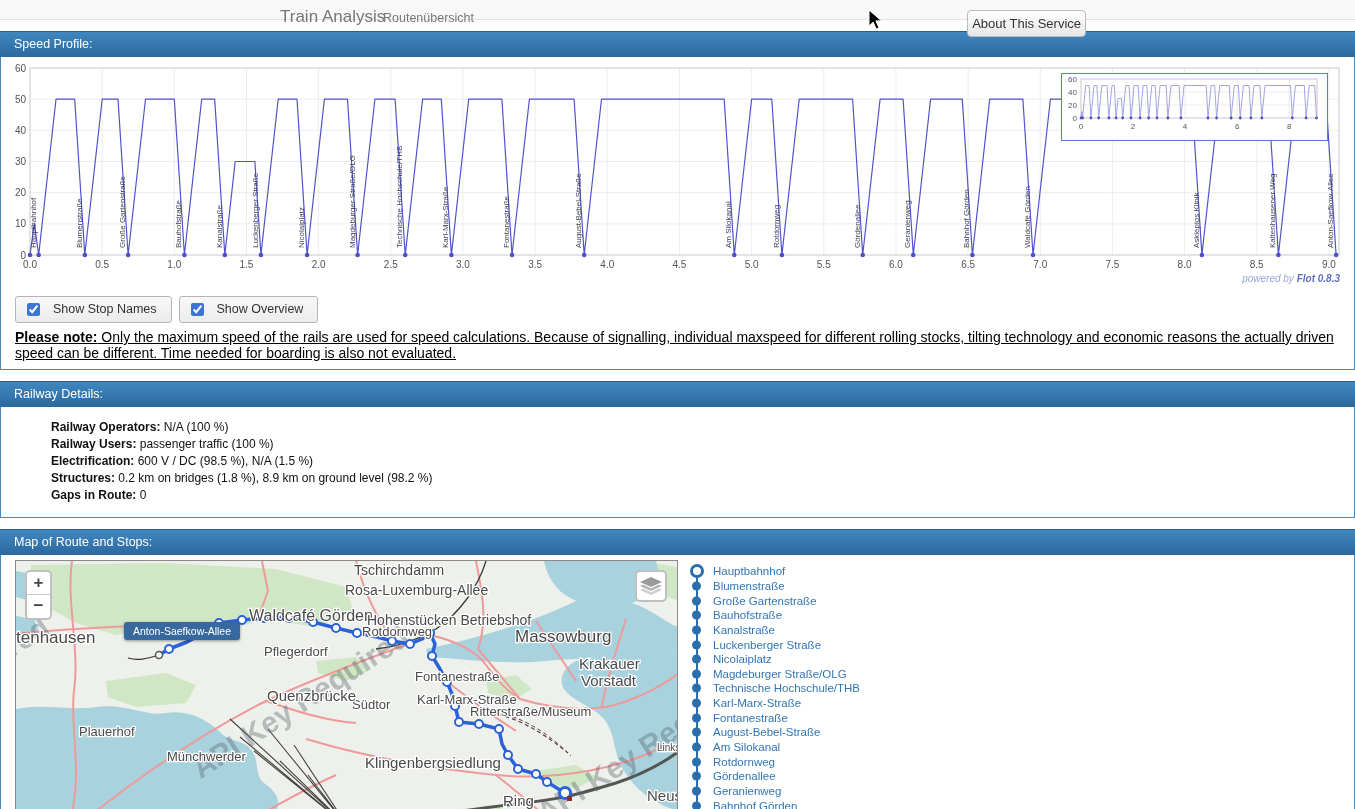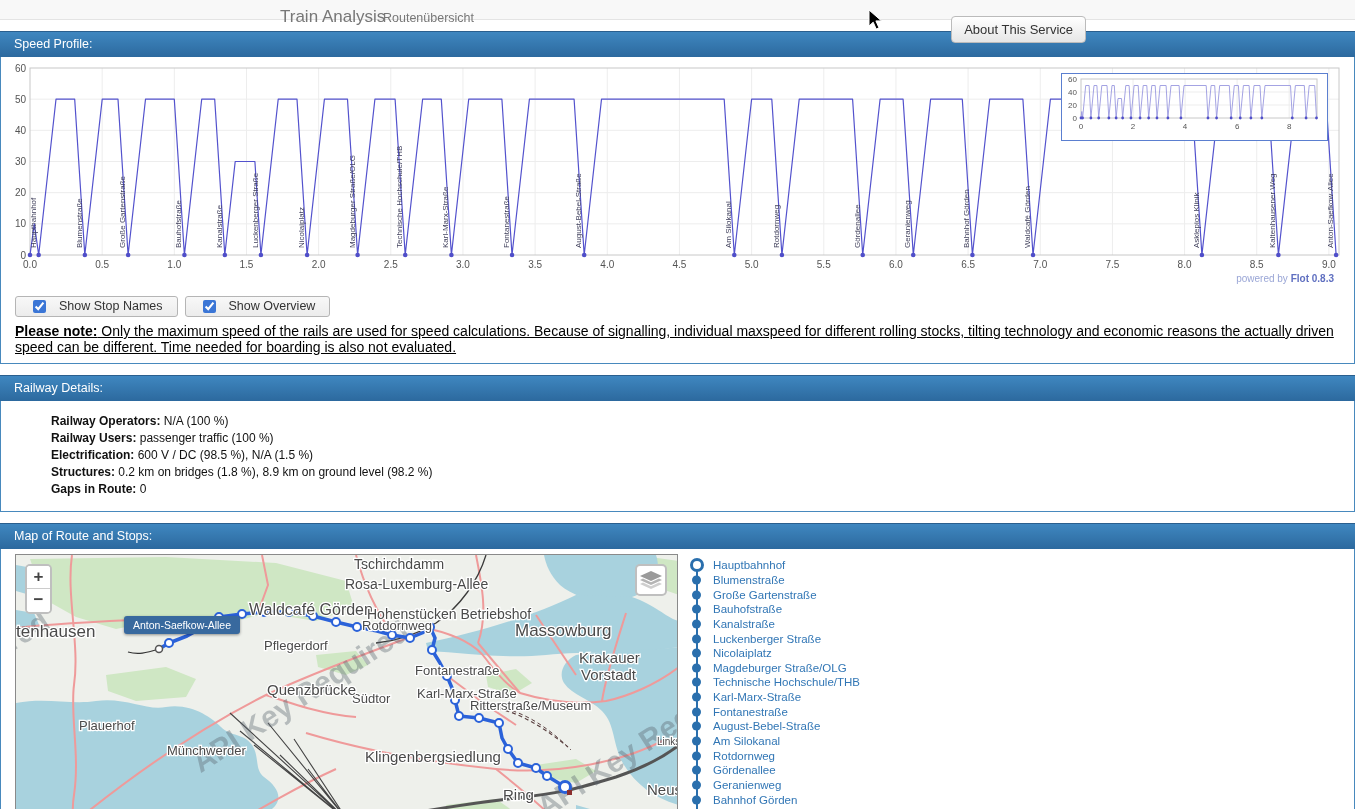--- a/index.html
+++ b/index.html
@@ -3,39 +3,39 @@
 <meta charset="utf-8">
 <style>
   * { margin:0; padding:0; box-sizing:border-box; }
   html,body { width:1355px; height:809px; overflow:hidden; background:#fff;
               font-family:"Liberation Sans", sans-serif; }
 
   
   .topnav { position:relative; height:20px; background:#f8f8f8; border-bottom:1px solid #e4e4e4; }
   .brand { position:absolute; left:280px; top:7px; font-size:17px; color:#777; text-decoration:none; }
   .navlink { position:absolute; left:383px; top:11px; font-size:12.5px; color:#777; text-decoration:none; }
-  .about-btn { position:absolute; right:269px; top:16px; font-size:13px; color:#333;
+  .about-btn { position:absolute; right:269px; top:10px; font-size:13px; color:#333;
                background:linear-gradient(#ffffff,#e6e6e6); border:1px solid #bbb; border-radius:4px;
-               padding:5px 12px; cursor:pointer; font-family:inherit; }
+               padding:5px 4px; cursor:pointer; font-family:inherit; }
   .cursor { position:absolute; left:868px; top:9px; }
 
   
   section { margin-top:11px; }
   .sec-header { background:linear-gradient(#3f87c0,#2c699e); color:#fff; font-size:12.5px;
                 padding:5px 14px 6px; border-top:1px solid #2a5f8e; }
   .sec-body { border:1px solid #4889bd; border-top:none; background:#fff; }
 
   
   .chart-body { padding:6px 0 8px 14px; }
   .chart-wrap { position:relative; width:1327px; }
   .overview { position:absolute; right:14px; top:10px; background:#fff; border:1px solid #5b7fd0; padding:2px 3px; }
-  .powered { position:absolute; right:8px; top:210px; font-size:10px; color:#9aa6d6; }
+  .powered { position:absolute; right:2px; top:210px; font-size:10px; font-style:italic; color:#9aa6d6; }
   .powered a { color:#5f6fc0; font-weight:bold; text-decoration:none; }
   .controls { margin-top:16px; }
-  .chk-btn { display:inline-flex; align-items:center; gap:13px; padding:2px 14px 3px 17px; height:21px;
+  .chk-btn { display:inline-flex; align-items:center; gap:13px; padding:2px 14px 3px 11px; height:27px;
              background:linear-gradient(#f8f8f8,#ececec); border:1px solid #b5b5b5; border-radius:3px;
              font-size:12.5px; color:#333; margin-right:7px; cursor:pointer; }
   .chk-btn input { accent-color:#3b76d6; width:13px; height:13px; }
   .note { margin-top:6px; font-size:14px; color:#000;text-decoration:underline; }
   .note b { font-weight:bold; }
 
   
   .details-body { padding:10px 0 12px 24px; }
   .detail-row { font-size:12px; color:#111; margin:3px 0; }
   .detail-row b { font-weight:bold;padding-left:26px; }

